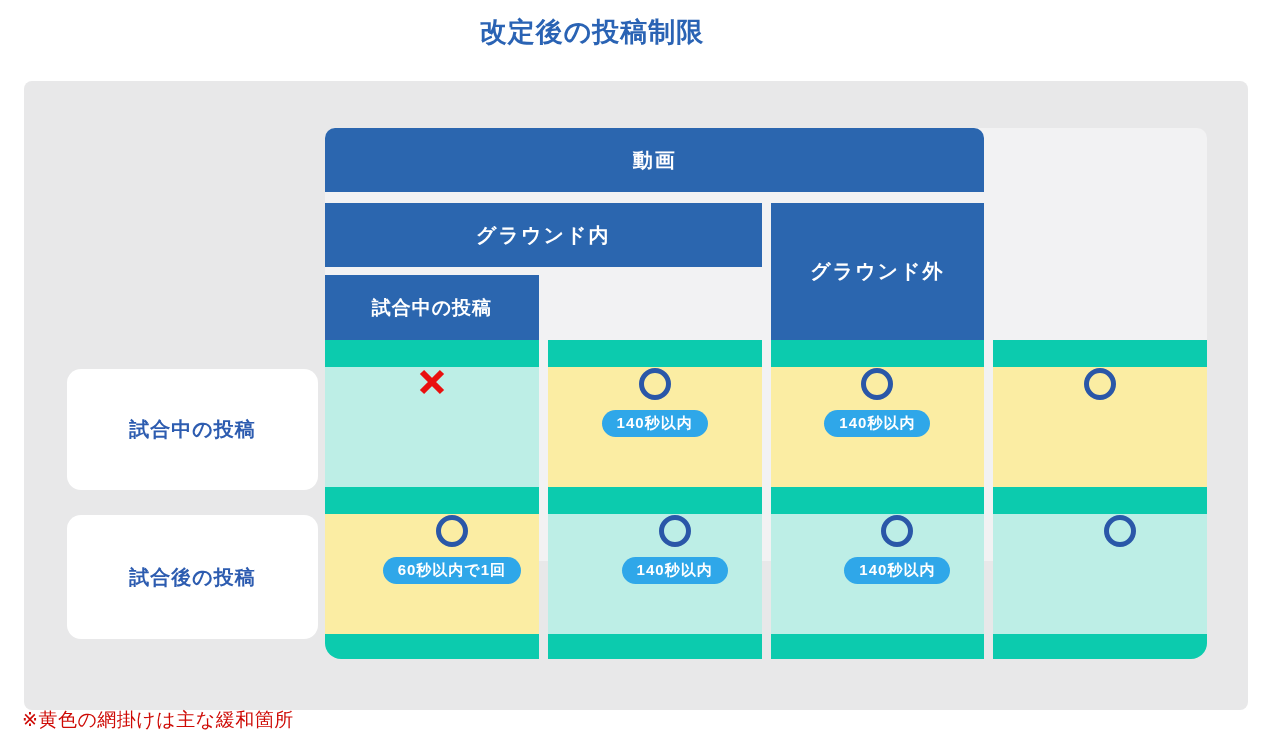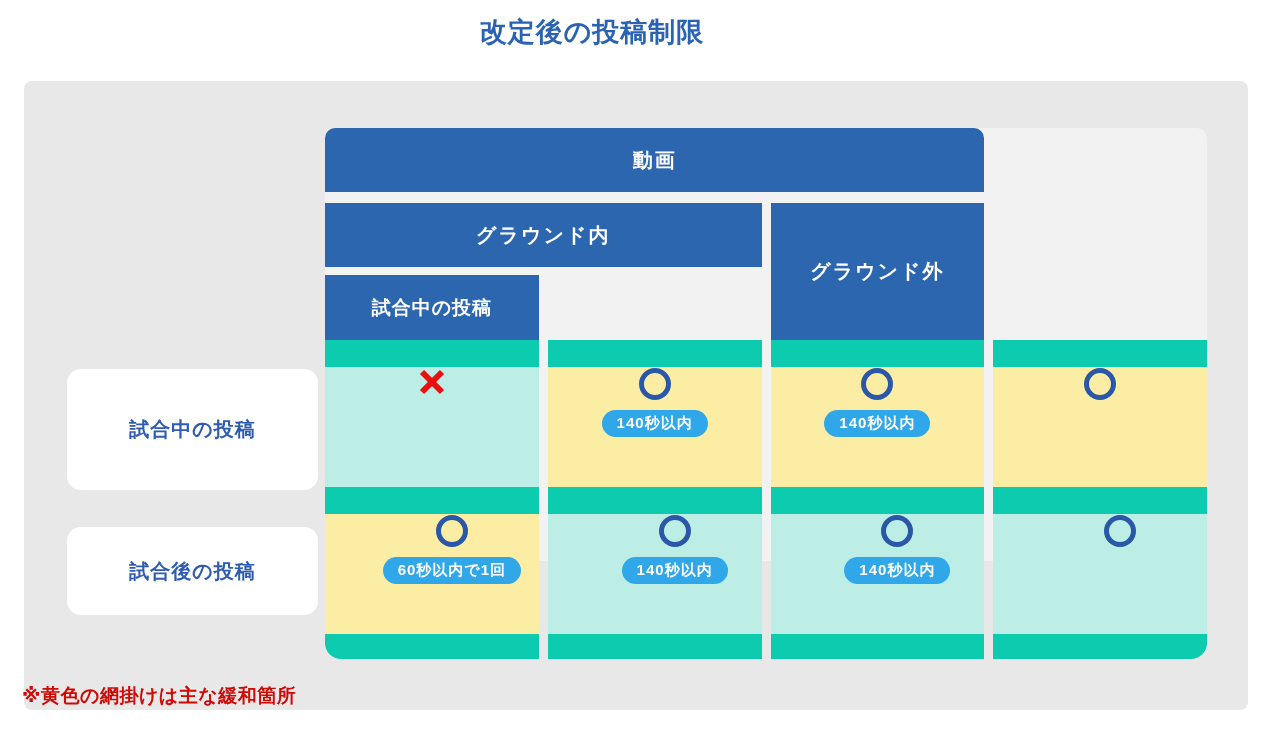--- a/index.html
+++ b/index.html
@@ -15,21 +15,21 @@
   .panel{
     position:absolute;left:24px;top:81px;width:1224px;height:629px;
     background:var(--panel-gray);border-radius:8px;
   }
   .row-label{
     position:absolute;left:43px;width:251px;background:#ffffff;border-radius:14px;
     display:flex;align-items:center;justify-content:center;
     font-size:20px;font-weight:bold;color:var(--label-blue);letter-spacing:1px;
   }
   .row-label.r1{top:288px;height:121px;}
-  .row-label.r2{top:446px;height:88px;}
+  .row-label.r2{top:434px;height:124px;}
   .tbl{
     position:absolute;left:301px;top:47px;width:882px;height:433px;
     background:var(--gap-white);border-radius:10px;
     display:grid;
     grid-template-columns:repeat(4,1fr);
     grid-template-rows:64px 11px 64px 8px 65px 27px 120px 27px 120px 25px;
     column-gap:9px;row-gap:0;
   }
   .hdr{
     background:var(--header-blue);color:#ffffff;font-weight:bold;font-size:20px;
@@ -58,22 +58,22 @@
   .cell.mint{background:var(--mint);}
   .cell.yellow{background:var(--yellow);}
   .badge{
     display:inline-flex;align-items:center;justify-content:center;
     height:27px;padding:0 15px;border-radius:14px;
     background:var(--badge-blue);color:#ffffff;font-weight:bold;font-size:15px;
     letter-spacing:1px;white-space:nowrap;
   }
   .mark{display:flex;align-items:center;justify-content:center;}
   .footnote{
-    position:absolute;left:22px;top:683px;
-    font-size:19px;font-weight:bold;color:var(--note-red);letter-spacing:0.5px;
+    position:absolute;left:22px;top:707px;
+    font-size:19px;font-weight:normal;color:var(--note-red);letter-spacing:0.5px;
   }
 </style>
 </head>
 <body>
 
 <div class="page-title">改定後の投稿制限</div>
 
 <div class="panel">
 
   <div class="row-label r1">試合中の投稿</div>

